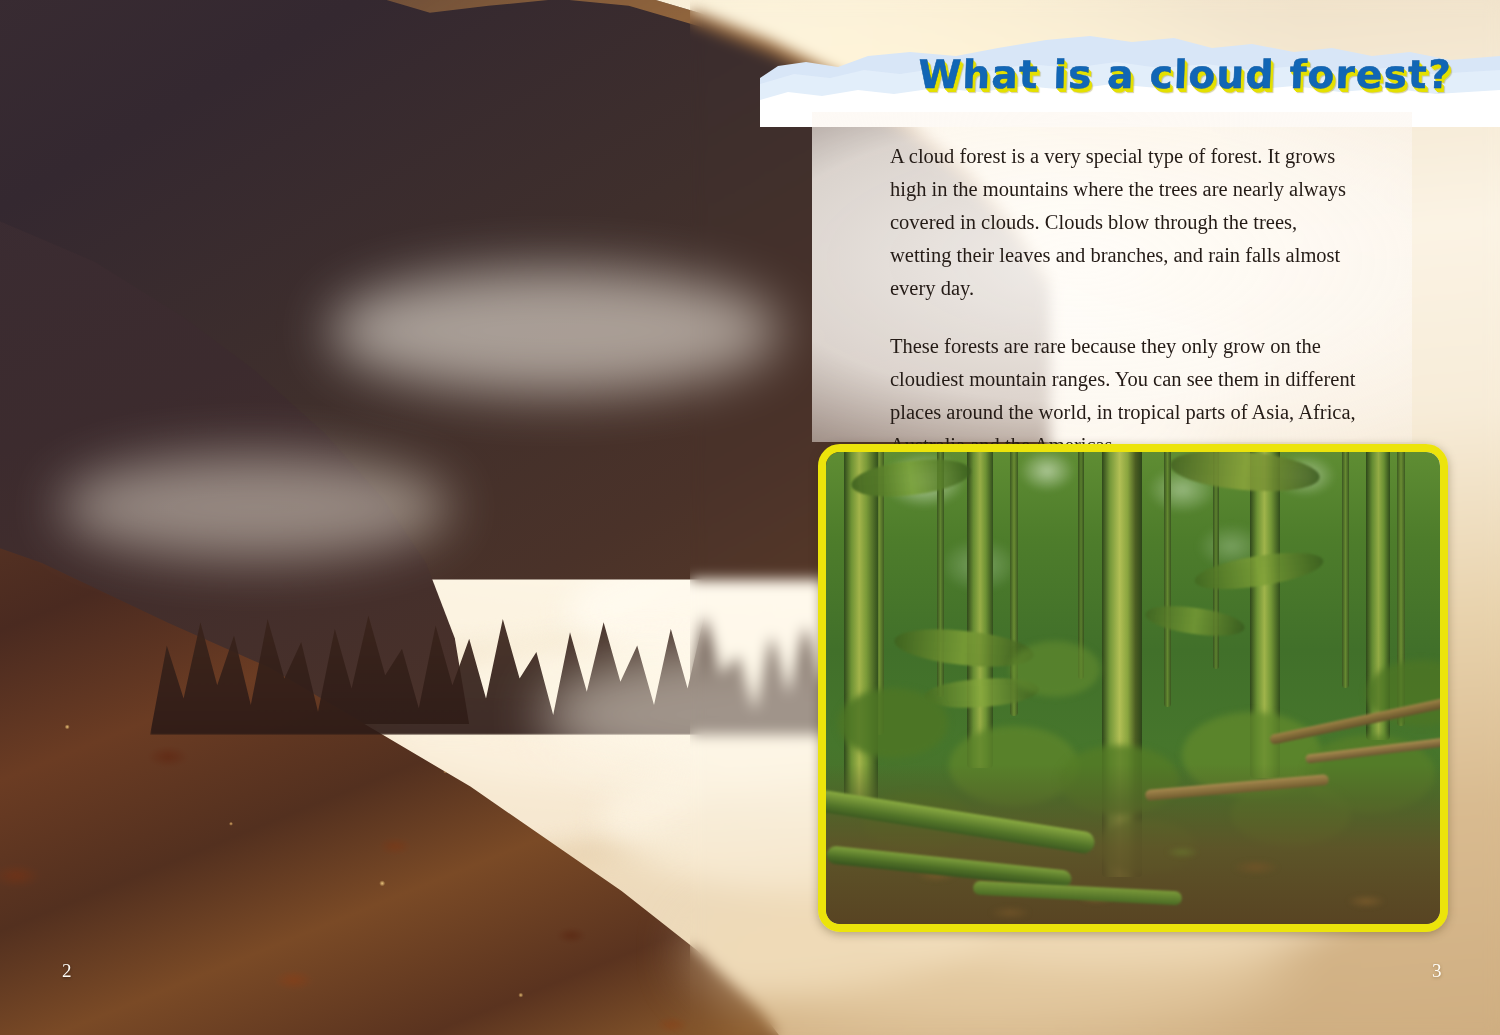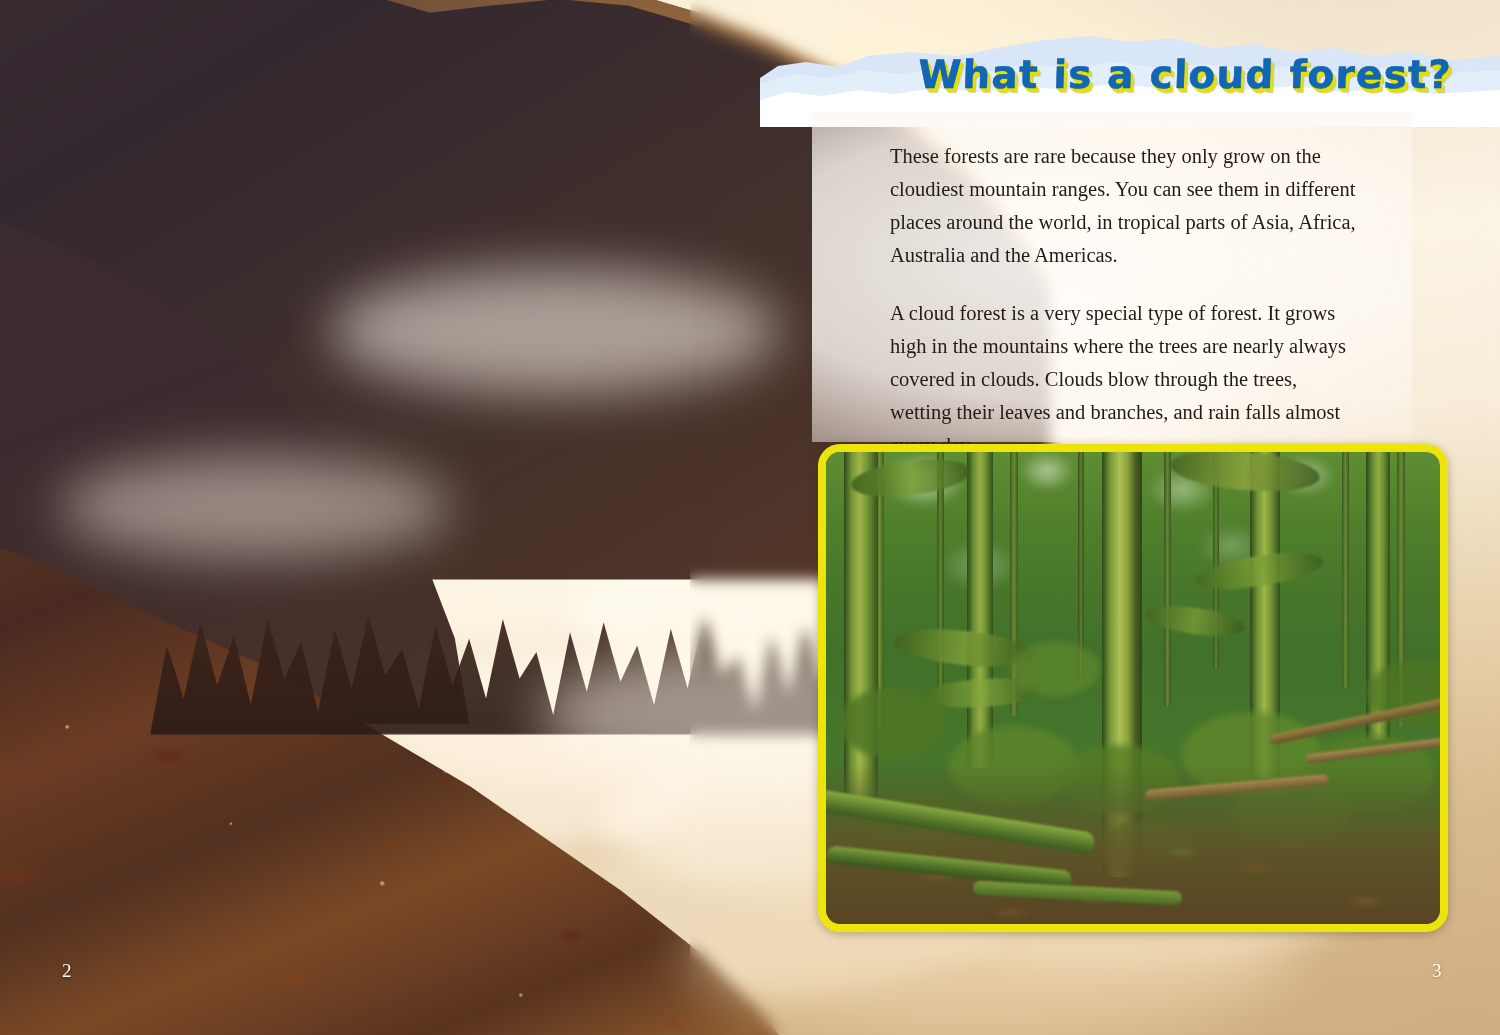--- a/index.html
+++ b/index.html
@@ -284,22 +284,22 @@
 
       <path d="M0,62 L34,52 L70,56 L104,48 L140,52 L180,46 L224,50 L268,42 L312,46 L356,40 L400,46 L446,42 L490,48 L536,44 L580,50 L626,46 L672,52 L740,48 L740,84 L0,84 Z" fill="#e4eefa" opacity=".85"></path>
 
       <path d="M0,78 L28,70 L62,74 L98,68 L134,72 L176,66 L220,70 L264,64 L308,68 L352,62 L398,66 L444,62 L488,68 L534,64 L580,70 L628,66 L676,72 L740,68 L740,105 L0,105 Z" fill="#ffffff"></path>
     </svg>
     <div class="banner-title">What is a cloud forest?</div>
   </div>
 
   <div class="text-panel"></div>
   <div class="copy">
+    <p>A cloud forest is a very special type of forest. It grows high in the mountains where the trees are nearly always covered in clouds. Clouds blow through the trees, wetting their leaves and branches, and rain falls almost every day.</p>
     <p>These forests are rare because they only grow on the cloudiest mountain ranges. You can see them in different places around the world, in tropical parts of Asia, Africa, Australia and the Americas.</p>
-    <p>A cloud forest is a very special type of forest. It grows high in the mountains where the trees are nearly always covered in clouds. Clouds blow through the trees, wetting their leaves and branches, and rain falls almost every day.</p>
   </div>
 
   <div class="photo">
     <div class="photo-inner">
       <div class="forest-base"></div>
       <div class="canopy-light"></div>
 
       <div class="trunk" style="left:8%;top:-2%;width:9px;height:62%;background:linear-gradient(90deg,#3f5b22,#6e8f33,#415c22);"></div>
       <div class="trunk" style="left:18%;top:-2%;width:7px;height:54%;background:linear-gradient(90deg,#3a5520,#5f8430,#3a5520);"></div>
       <div class="trunk" style="left:30%;top:-2%;width:8px;height:58%;background:linear-gradient(90deg,#3c5821,#6a8c32,#3c5821);"></div>

